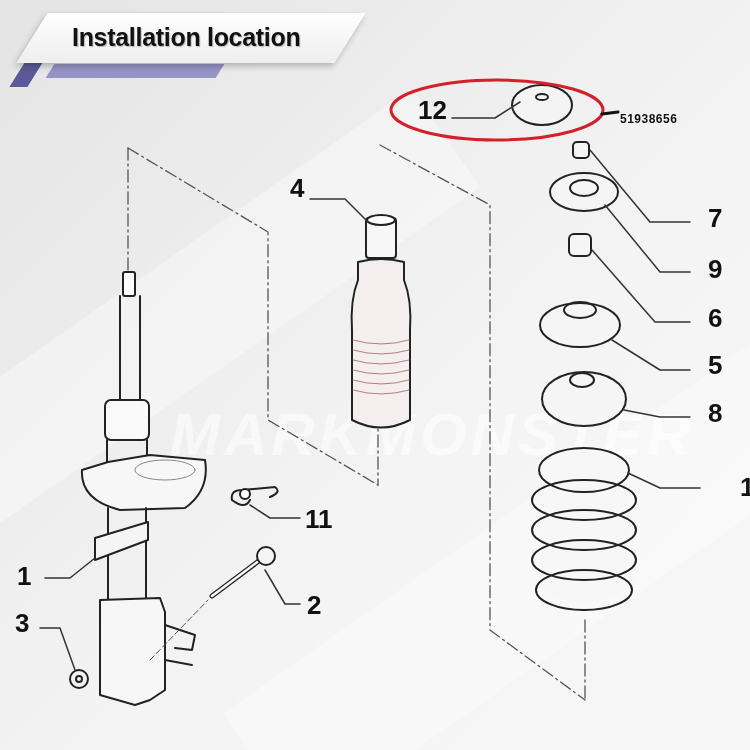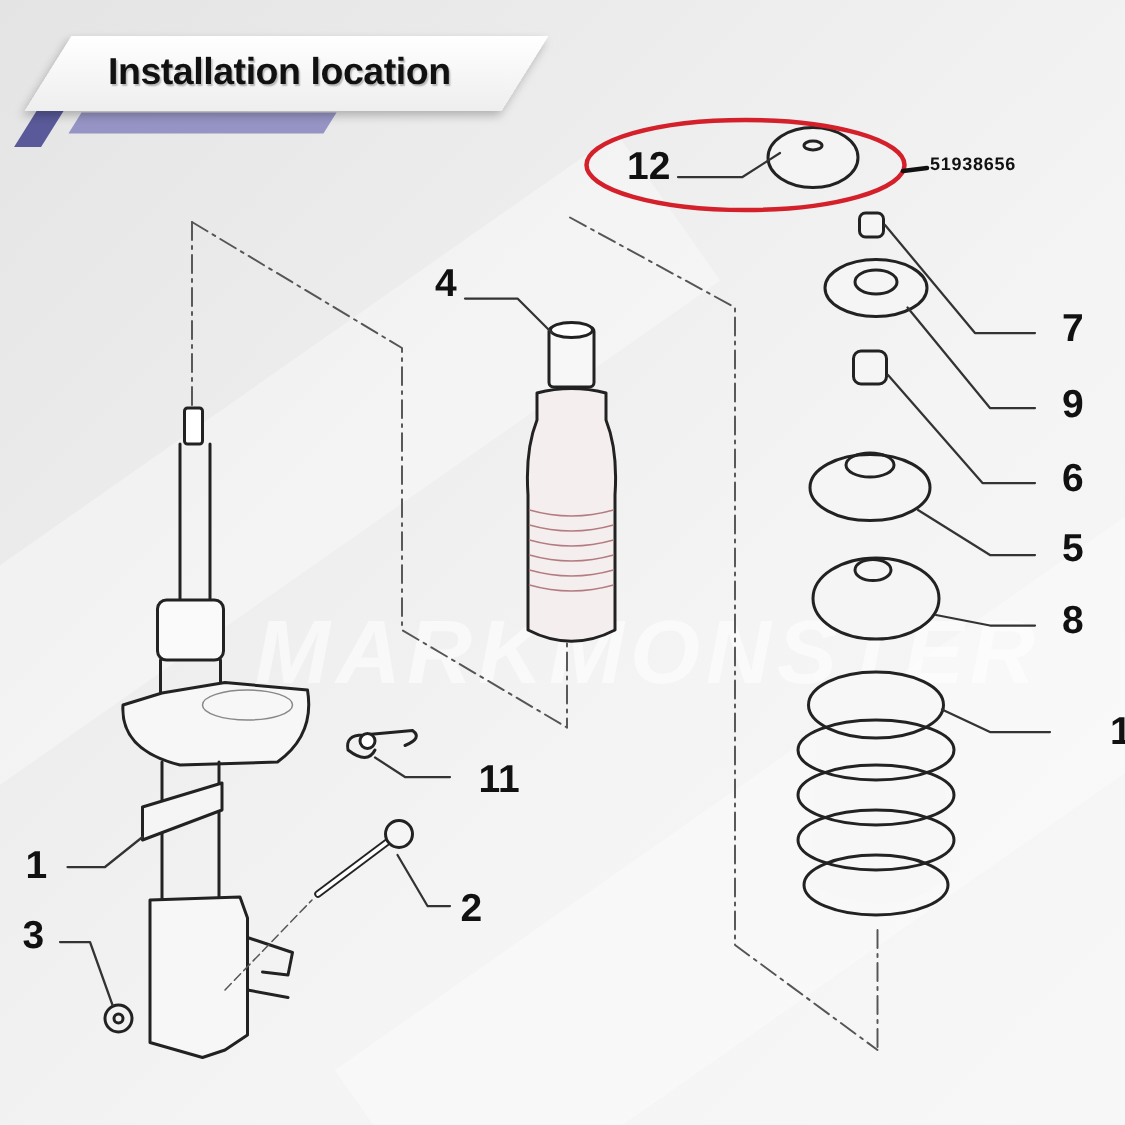--- a/index.html
+++ b/index.html
@@ -1,19 +1,19 @@
 <!DOCTYPE html>
 <html><head>
 <meta charset="utf-8">
 <style>
   html,body{margin:0;padding:0;}
   body{width:750px;height:750px;overflow:hidden;background:#e9e9e9;font-family:"Liberation Sans",sans-serif;position:relative;}
   .bg{position:absolute;inset:0;background:linear-gradient(135deg,#e4e4e4 0%,#efefef 40%,#f4f4f4 60%,#f7f7f7 100%);}
   .stripe{position:absolute;background:rgba(255,255,255,0.35);transform:rotate(-35deg);}
-  .banner{position:absolute;left:10px;top:23px;width:340px;height:60px;}
+  .banner{position:absolute;left:10px;top:12px;width:340px;height:60px;}
   .banner .plate{position:absolute;left:22px;top:1px;width:318px;height:50px;background:linear-gradient(#ffffff,#eeeeee);transform:skewX(-32deg);box-shadow:0 3px 6px rgba(0,0,0,0.25);}
   .banner .shadowbar{position:absolute;left:40px;top:52px;width:170px;height:14px;background:#9694c4;transform:skewX(-32deg);}
   .banner .accent{position:absolute;left:15px;top:25px;width:18px;height:50px;background:#5a5a9a;transform:skewX(-32deg);}
   .banner .title{position:absolute;left:62px;top:11px;font-size:25px;font-weight:bold;color:#111;letter-spacing:-0.3px;text-shadow:1px 1px 1px rgba(0,0,0,0.25);white-space:nowrap;}
   .diagram{position:absolute;left:0;top:0;width:750px;height:750px;}
   .callout{position:absolute;font-weight:bold;color:#111;font-size:26px;line-height:1;text-align:right;}
   .partno{position:absolute;font-weight:bold;color:#111;font-size:12px;letter-spacing:0.5px;}
   .watermark{position:absolute;left:170px;top:400px;font-size:60px;font-weight:bold;font-style:italic;color:rgba(255,255,255,0.55);letter-spacing:4px;text-align:right;}
 </style>
 </head>
@@ -131,24 +131,24 @@
     <path d="M624 410 L660 417 L690 417"></path>
     <path d="M628 473 L660 488 L700 488"></path>
     <path d="M250 505 L270 518 L300 518"></path>
     <path d="M265 570 L285 604 L300 604"></path>
     <path d="M45 578 L70 578 L95 558"></path>
     <path d="M40 628 L60 628 L75 670"></path>
   </g>
 </svg>
 
 <div class="callout" style="left:418px;top:97px;">12</div>
-<div class="partno" style="left:620px;top:102px;">51938656</div>
+<div class="partno" style="left:620px;top:112px;">51938656</div>
 <div class="callout" style="left:290px;top:175px;">4</div>
 <div class="callout" style="left:708px;top:205px;">7</div>
 <div class="callout" style="left:708px;top:256px;">9</div>
 <div class="callout" style="left:708px;top:305px;">6</div>
 <div class="callout" style="left:708px;top:352px;">5</div>
 <div class="callout" style="left:708px;top:400px;">8</div>
 <div class="callout" style="left:708px;top:474px;margin-left:32px;">10</div>
-<div class="callout" style="left:305px;top:506px;margin-left:14px;">11</div>
+<div class="callout" style="left:305px;top:506px;">11</div>
 <div class="callout" style="left:307px;top:592px;">2</div>
 <div class="callout" style="left:17px;top:563px;">1</div>
 <div class="callout" style="left:15px;top:610px;">3</div>
 
 </body></html>

